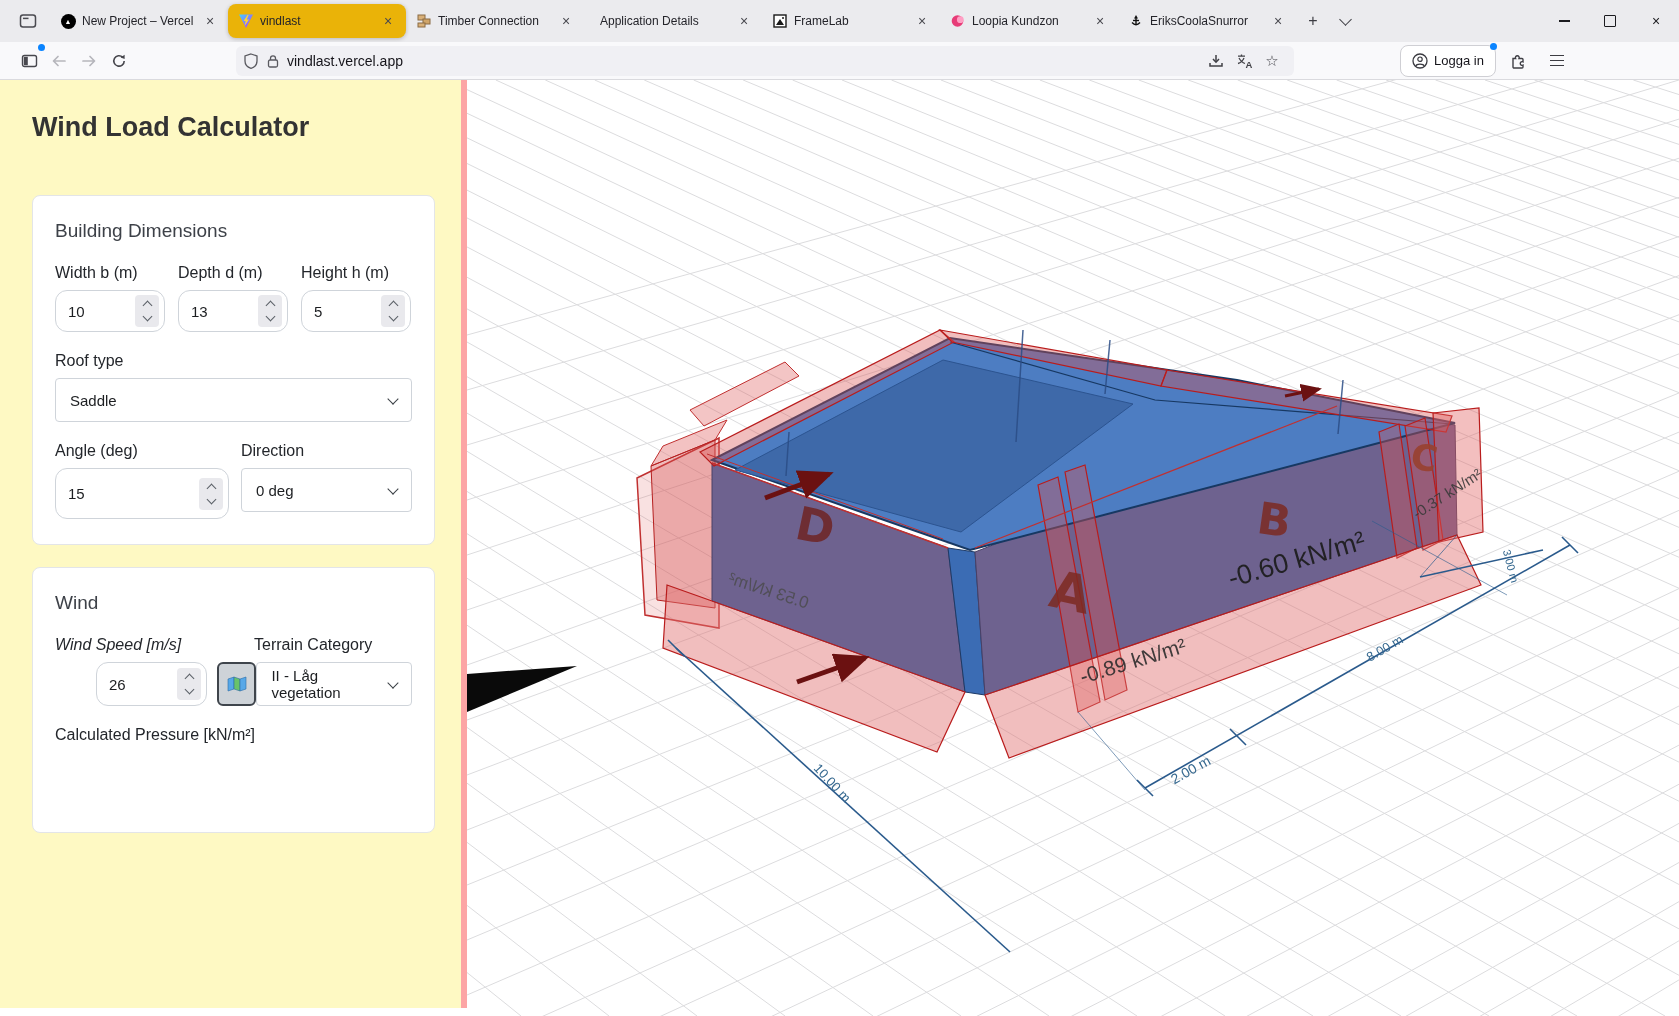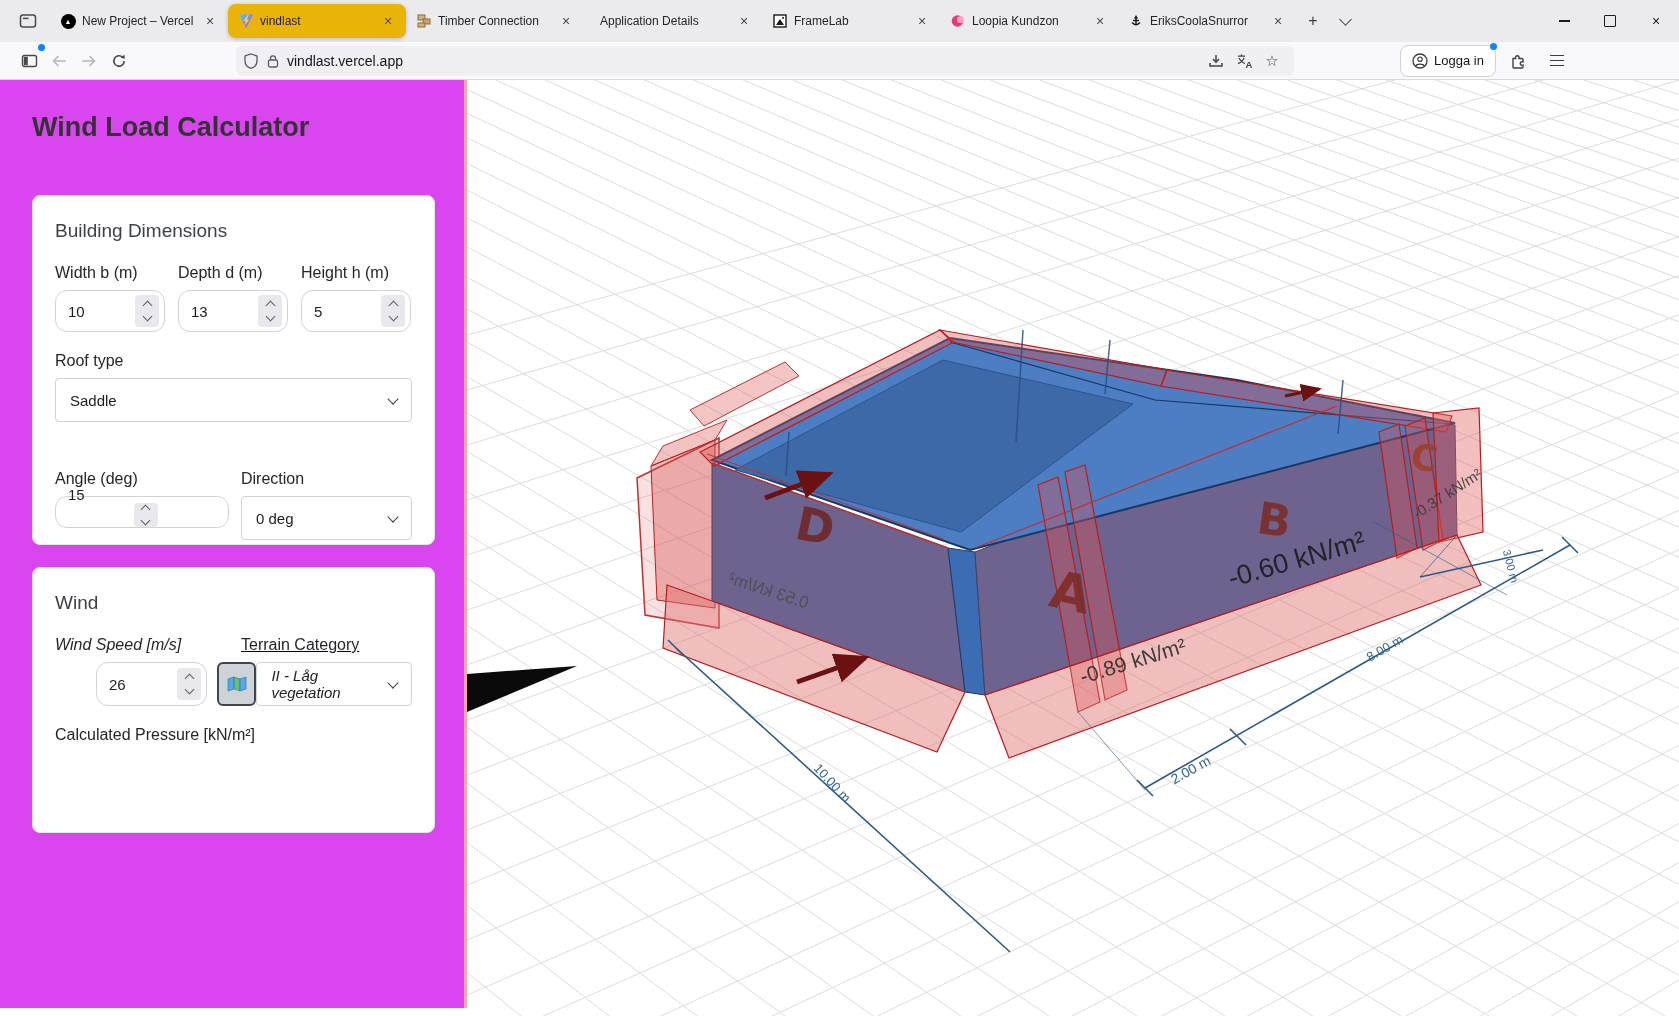--- a/index.html
+++ b/index.html
@@ -36,21 +36,21 @@
   .uicon{width:28px;height:26px;display:flex;align-items:center;justify-content:center;border-radius:5px;}
   .star{font-size:15px;color:#48484e;}
   .login-pill{position:relative;margin-left:106px;height:30px;border:1px solid #cfcfd4;background:#fff;border-radius:8px;
        display:flex;align-items:center;gap:6px;padding:0 11px;flex:0 0 auto;}
   .login-pill span{font-size:13px;color:#15141a;}
   .toolright{width:30px;height:30px;display:flex;align-items:center;justify-content:center;margin-left:8px;flex:0 0 auto;}
   .hamb{display:flex;flex-direction:column;gap:3.5px;}
   .hamb i{display:block;width:14px;height:1.6px;background:#3c3c42;}
 
   
-  .leftpanel{position:absolute;top:80px;left:0;width:467px;bottom:8px;background:#d946ef;border-right:3px solid #fca5a5;box-sizing:border-box;}
+  .leftpanel{position:absolute;top:80px;left:0;width:467px;bottom:8px;background:#fef9c3;border-right:6px solid #fca5a5;box-sizing:border-box;}
   .apptitle{position:absolute;left:32px;top:32px;font-size:27px;font-weight:600;color:#333;}
   .card{position:absolute;left:32px;width:403px;background:#fff;border:1px solid #e3e5e8;border-radius:8px;
        box-sizing:border-box;padding:24px 22px;}
   .card1{top:115px;height:350px;}
   .card2{top:487px;height:266px;}
   .cardhead{font-size:19px;color:#3d4148;margin-bottom:22px;}
   .flabel{font-size:16px;color:#23262b;margin-bottom:8px;}
   .fieldrow{display:flex;gap:13px;}
   .inp{height:42px;border:1px solid #cfd4da;border-radius:12px;background:#fff;display:flex;align-items:center;
        box-sizing:border-box;padding:0 5px 0 12px;font-size:15px;color:#1c1e21;justify-content:flex-end;}
@@ -59,21 +59,21 @@
   .spin{width:24px;height:32px;background:#e9e9ed;border-radius:4px;display:flex;flex-direction:column;
        align-items:center;justify-content:center;gap:4px;flex:0 0 24px;}
   .spin.naked{background:transparent;}
   .chU{width:6px;height:6px;border:solid #5a5f66;border-width:1.4px 0 0 1.4px;transform:rotate(45deg);margin-top:2px;}
   .chD{width:6px;height:6px;border:solid #5a5f66;border-width:0 1.4px 1.4px 0;transform:rotate(45deg);margin-bottom:2px;}
   .w110{width:110px;}
   .sel{height:44px;border:1px solid #cfd4da;border-radius:4px;background:#fff;display:flex;align-items:center;
        justify-content:space-between;box-sizing:border-box;padding:0 14px;font-size:15px;color:#1c1e21;}
   .selchev{width:7px;height:7px;border:solid #3a3f45;border-width:0 1.6px 1.6px 0;transform:rotate(45deg);margin-top:-3px;}
   .gap20{height:20px;}
-  .row2{display:flex;gap:12px;margin-top:28px;}
+  .row2{display:flex;gap:12px;}
   .mapbtn{width:44px;height:44px;border:2px solid #3f454c;border-radius:6px;background:#ced3d8;display:flex;
        align-items:center;justify-content:center;box-sizing:border-box;}
   .inp.disabled{background:#e9ecef;border-color:#ced4da;}
 
   
   .canvas3d{position:absolute;top:80px;left:467px;right:0;bottom:0;background:#fff;overflow:hidden;}
   #scene{position:absolute;left:0;top:0;}
   #grid line{stroke:#dcdcde;stroke-width:1;}
   .zoneletter{font-family:"DejaVu Sans",sans-serif;font-weight:bold;}
   .dimtext{font-family:"Liberation Sans",sans-serif;}
@@ -297,21 +297,21 @@
     <div class="gap20"></div>
     <div class="flabel">Roof type</div>
     <div class="sel">
       <span>Saddle</span>
       <span class="selchev"></span>
     </div>
     <div class="gap20"></div>
     <div class="row2">
       <div style="width:174px;">
         <div class="flabel">Angle (deg)</div>
-        <div class="inp" style="height:32px;flex-direction:column;">
+        <div class="inp" style="height:51px;">
           <input value="15" style="">
           <span class="spin">
               <span class="chU"></span>
               <span class="chD"></span>
             </span>
         </div>
       </div>
       <div style="width:171px;">
         <div class="flabel">Direction</div>
         <div class="sel">
@@ -321,40 +321,40 @@
       </div>
     </div>
   </div>
 
   <div class="card card2">
     <div class="cardhead">Wind</div>
     <div style="display:flex;">
       <div style="width:178px;font-style:italic;">
           <div class="flabel">Wind Speed [m/s]</div>
         </div>
-      <div style="margin-left:8px;text-decoration:underline;">
+      <div style="margin-left:21px;">
           <div class="flabel">Terrain Category</div>
         </div>
     </div>
     <div style="display:flex;align-items:center;padding-left:41px;">
       <div class="inp" style="width:124px;height:44px;">
         <input value="26" style="">
         <span class="spin">
             <span class="chU"></span>
             <span class="chD"></span>
           </span>
       </div>
       <div class="mapbtn" style="margin-left:10px;">
         <svg width="20" height="16" viewBox="0 0 20 16">
           <polygon points="1,3 7,1 7,13 1,15" fill="#57a8e8" stroke="#2e6da4" stroke-width="0.6"></polygon>
           <polygon points="7,1 13,3 13,15 7,13" fill="#69c26b" stroke="#2e6da4" stroke-width="0.6"></polygon>
           <polygon points="13,3 19,1 19,13 13,15" fill="#57a8e8" stroke="#2e6da4" stroke-width="0.6"></polygon>
         </svg>
       </div>
-      <div class="sel" style="width:173px;font-style:italic;">
+      <div class="sel" style="width:173px;">
         <span>II - Låg vegetation</span>
         <span class="selchev"></span>
       </div>
     </div>
     <div class="gap20"></div>
     <div class="flabel">Calculated Pressure [kN/m²]</div>
   </div>
 </div>
 
 <div class="canvas3d">

